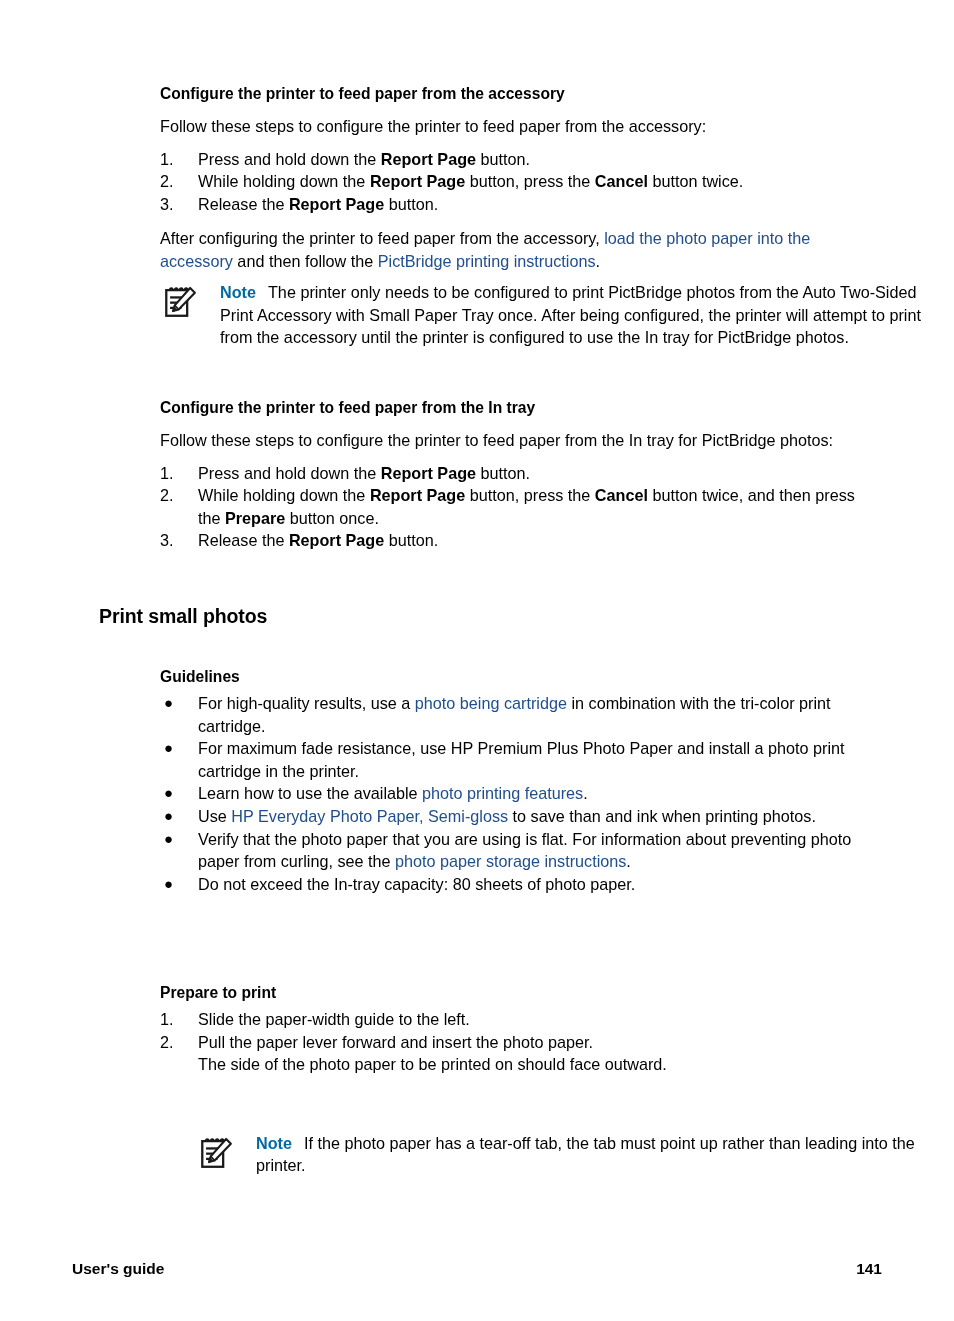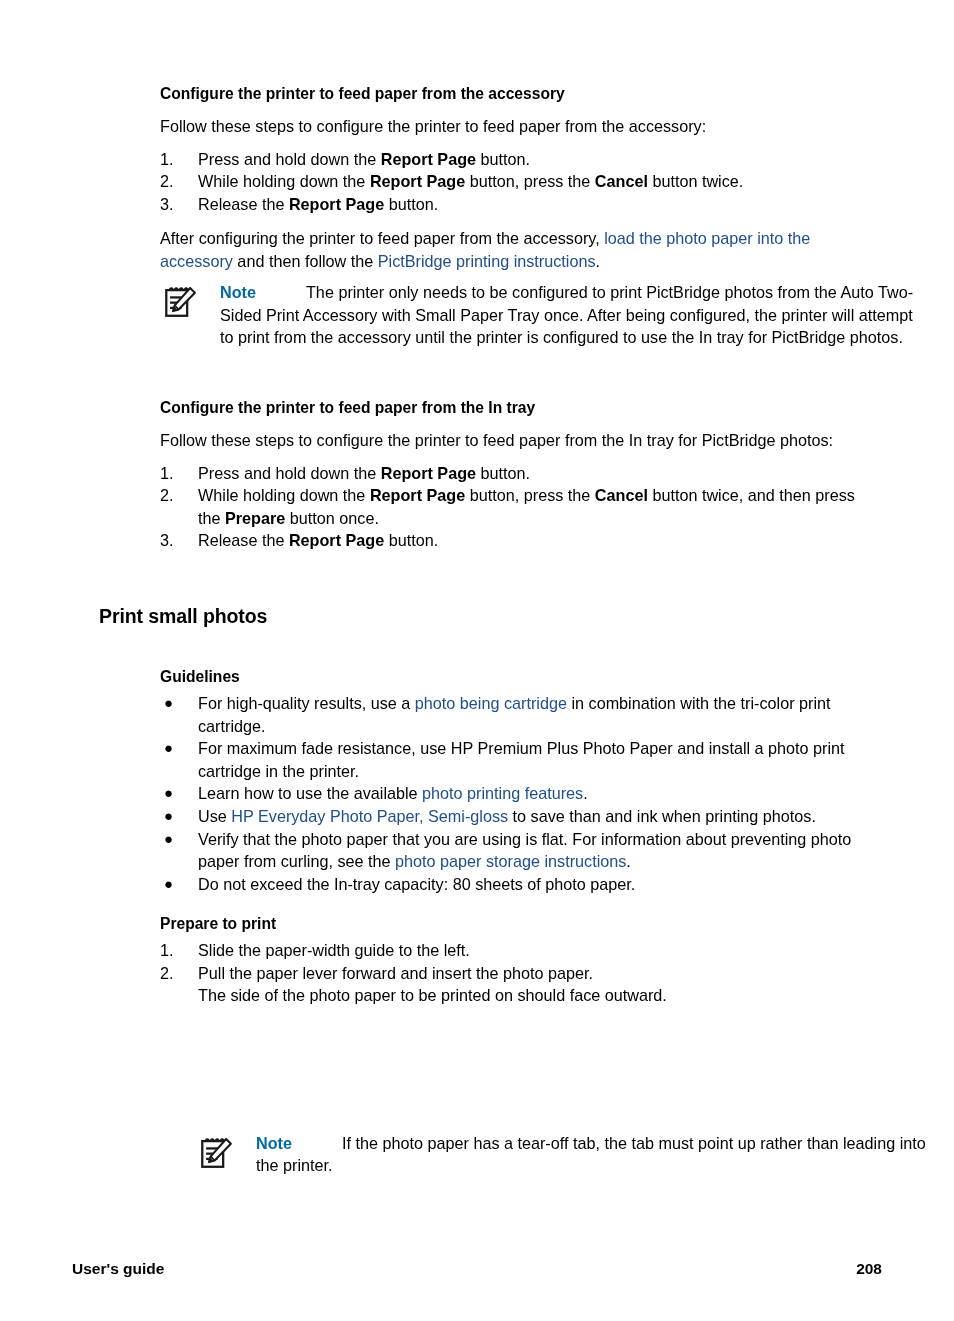--- a/index.html
+++ b/index.html
@@ -100,21 +100,21 @@
     position: absolute;
     left: 0;
     top: 2px;
     width: 38px;
     height: 38px;
   }
   .note .note-label {
     font-weight: bold;
     color: #0369a1;
   }
-  .note .note-body { display: inline; margin-left: 38px; }
+  .note .note-body { display: inline; }
 
   
   .footer {
     position: absolute;
     left: 72px;
     right: 72px;
     top: 1258px;
     height: 22px;
     font-size: 15.5px;
     font-weight: bold;
@@ -218,21 +218,21 @@
       </li>
       <li>
         <span class="dot">●</span><span>Verify that the photo paper that you are using is flat. For information about preventing photo paper from curling, see the </span><a class="lnk" href="#">photo paper storage instructions</a><span>.</span>
       </li>
       <li>
         <span class="dot">●</span><span>Do not exceed the In-tray capacity: 80 sheets of photo paper.</span><a class="lnk" href="#"></a><span></span>
       </li>
     </ul>
   </div>
 
-  <div class="content" style="left:160px; top:913px; width:710px;">
+  <div class="content" style="left:160px; top:982px; width:710px;">
 
     <div class="h-sub">Prepare to print</div>
 
     <ol class="steps blk" style="margin-top:5px;">
       <li>
         <span class="num">1.</span><span>Slide the paper-width guide to the left.</span>
       </li>
       <li>
         <span class="num">2.</span><span>Pull the paper lever forward and insert the photo paper.</span>
         <div>The side of the photo paper to be printed on should face outward.</div>
@@ -258,16 +258,16 @@
           <path d="M13.4 23.6 L17.5 27.9" stroke="#1a1a1a" stroke-width="1.8"></path>
           <path d="M11.6 29.6 L14.6 26.4" stroke="#1a1a1a" stroke-width="2"></path>
         </g>
       </svg>
     </span>
     <span class="note-label">Note</span><span style="display:inline-block;width:12px;"></span><span class="note-body">If the photo paper has a tear-off tab, the tab must point up rather than leading into the printer.</span>
   </div>
 
   <div class="footer">
     <span class="f-left">User's guide</span>
-    <span class="f-right">208</span>
+    <span class="f-right">141</span>
   </div>
 
 </div>
 
 </body></html>

